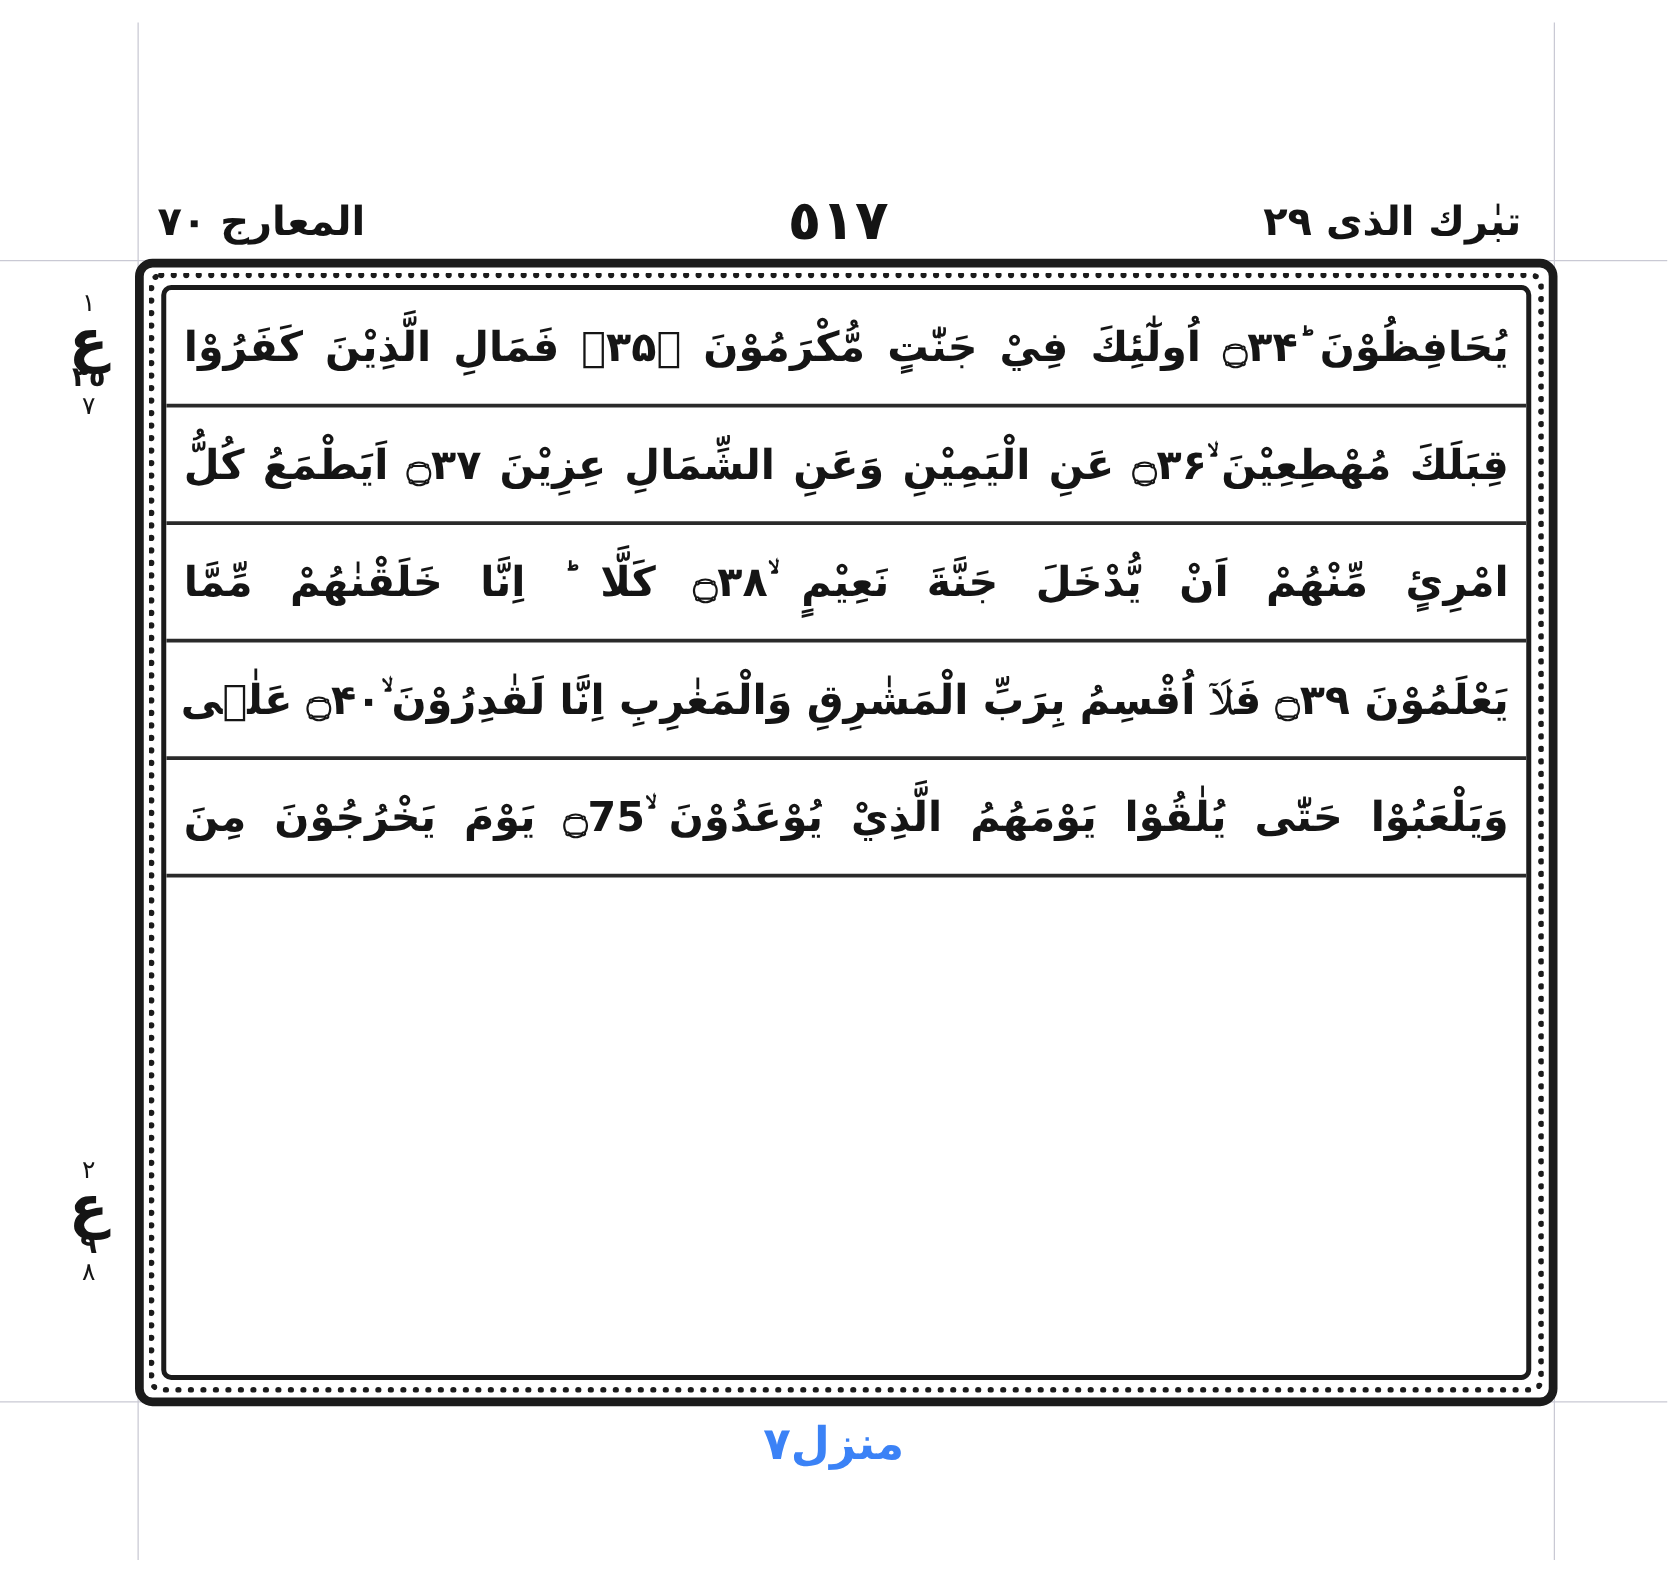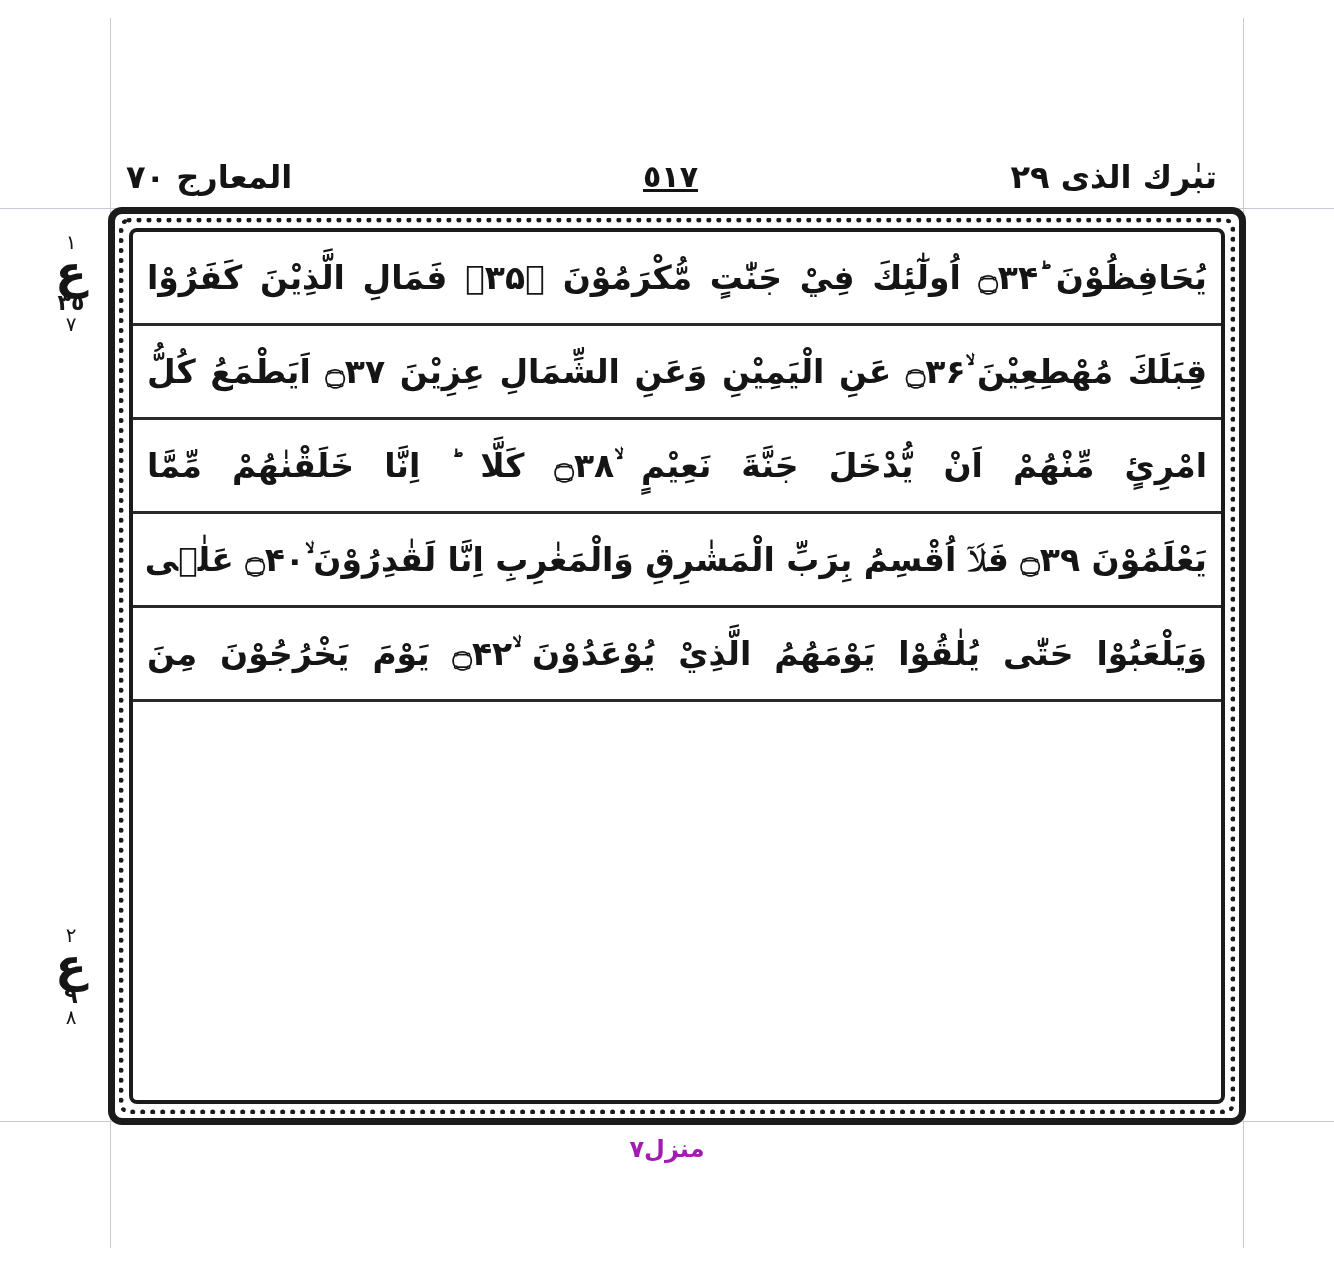--- a/index.html
+++ b/index.html
@@ -40,21 +40,21 @@
       top: 4px;
       font-family: "DejaVu Sans", sans-serif;
       font-size: 32px;
       font-weight: bold;
       direction: rtl;
       unicode-bidi: isolate;
       line-height: 46px;
       color: #141414;
     }
     .hdr-left { left: 8px; }
-    .hdr-center { left: 0; right: 0; text-align: center; font-size: 30px; text-decoration: underline; }
+    .hdr-center { left: 0; right: 0; text-align: center; font-size: 44px; }
     .hdr-right { right: 6px; }
 
     
     .frame-outer {
       position: absolute;
       left: 108px;
       top: 207px;
       width: 1138px;
       height: 918px;
       box-sizing: border-box;
@@ -126,24 +126,24 @@
     .mm-mid-num { font-size: 22px; line-height: 22px; display: block; font-weight: bold; }
     .mm-bot-num { font-size: 20px; line-height: 20px; display: block; }
 
     
     .footer {
       position: absolute;
       top: 1135px;
       left: 0;
       width: 1334px;
       text-align: center;
-      font-size: 24px;
+      font-size: 36px;
       font-weight: bold;
       direction: rtl;
-      color: #a21caf;
+      color: #3b82f6;
       font-family: "DejaVu Sans", sans-serif;
     }
   </style>
 </head>
 <body>
 
 <div class="guide-v" style="left:110px; height:1230px;"></div>
 <div class="guide-v" style="left:1243px; height:1230px;"></div>
 <div class="guide-h" style="left:0; top:208px; width:1334px;"></div>
 <div class="guide-h" style="left:0; top:1121px; width:1334px;"></div>
@@ -177,20 +177,20 @@
       <div class="text-line">
           <span class="line-inner">قِبَلَكَ مُهْطِعِيْنَ ۙ۝۳۶ عَنِ الْيَمِيْنِ وَعَنِ الشِّمَالِ عِزِيْنَ ۝۳۷ اَيَطْمَعُ كُلُّ</span>
         </div>
       <div class="text-line">
           <span class="line-inner">امْرِئٍ مِّنْهُمْ اَنْ يُّدْخَلَ جَنَّةَ نَعِيْمٍ ۙ۝۳۸ كَلَّا ؕ اِنَّا خَلَقْنٰهُمْ مِّمَّا</span>
         </div>
       <div class="text-line">
           <span class="line-inner">يَعْلَمُوْنَ ۝۳۹ فَلَاۤ اُقْسِمُ بِرَبِّ الْمَشٰرِقِ وَالْمَغٰرِبِ اِنَّا لَقٰدِرُوْنَ ۙ۝۴۰ عَلٰۤى</span>
         </div>
       <div class="text-line">
-          <span class="line-inner">وَيَلْعَبُوْا حَتّٰى يُلٰقُوْا يَوْمَهُمُ الَّذِيْ يُوْعَدُوْنَ ۙ۝۴۲ يَوْمَ يَخْرُجُوْنَ مِنَ</span>
+          <span class="line-inner">وَيَلْعَبُوْا حَتّٰى يُلٰقُوْا يَوْمَهُمُ الَّذِيْ يُوْعَدُوْنَ ۙ۝75 يَوْمَ يَخْرُجُوْنَ مِنَ</span>
         </div>
       <div class="text-line empty"></div>
     </div>
   </div>
 </div>
 
 <div class="footer">منزل٧</div>
 
 </body></html>

